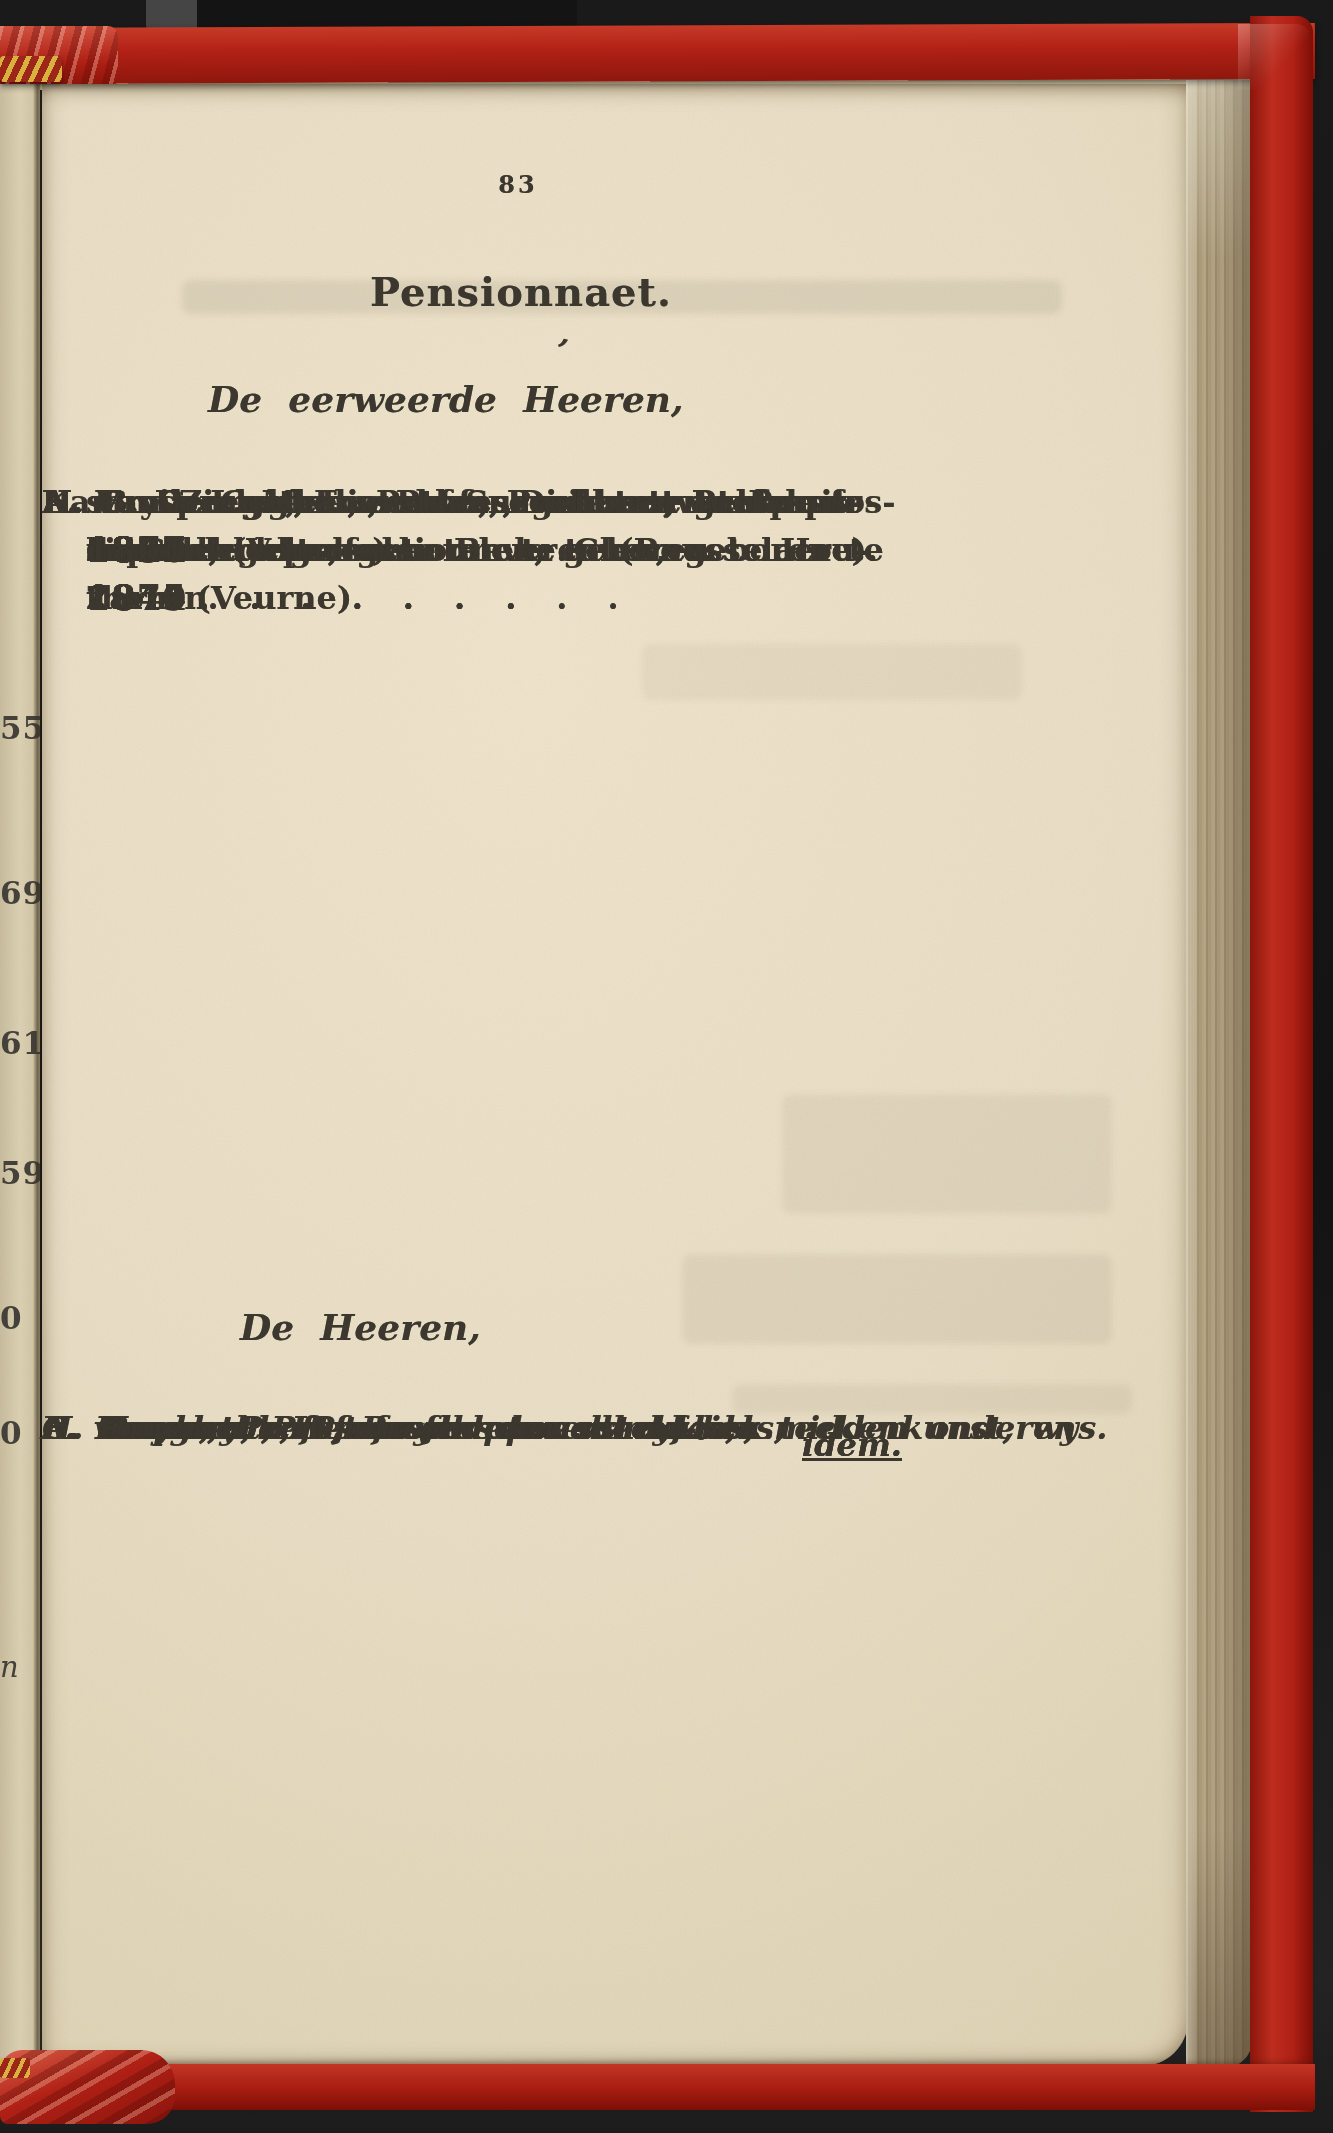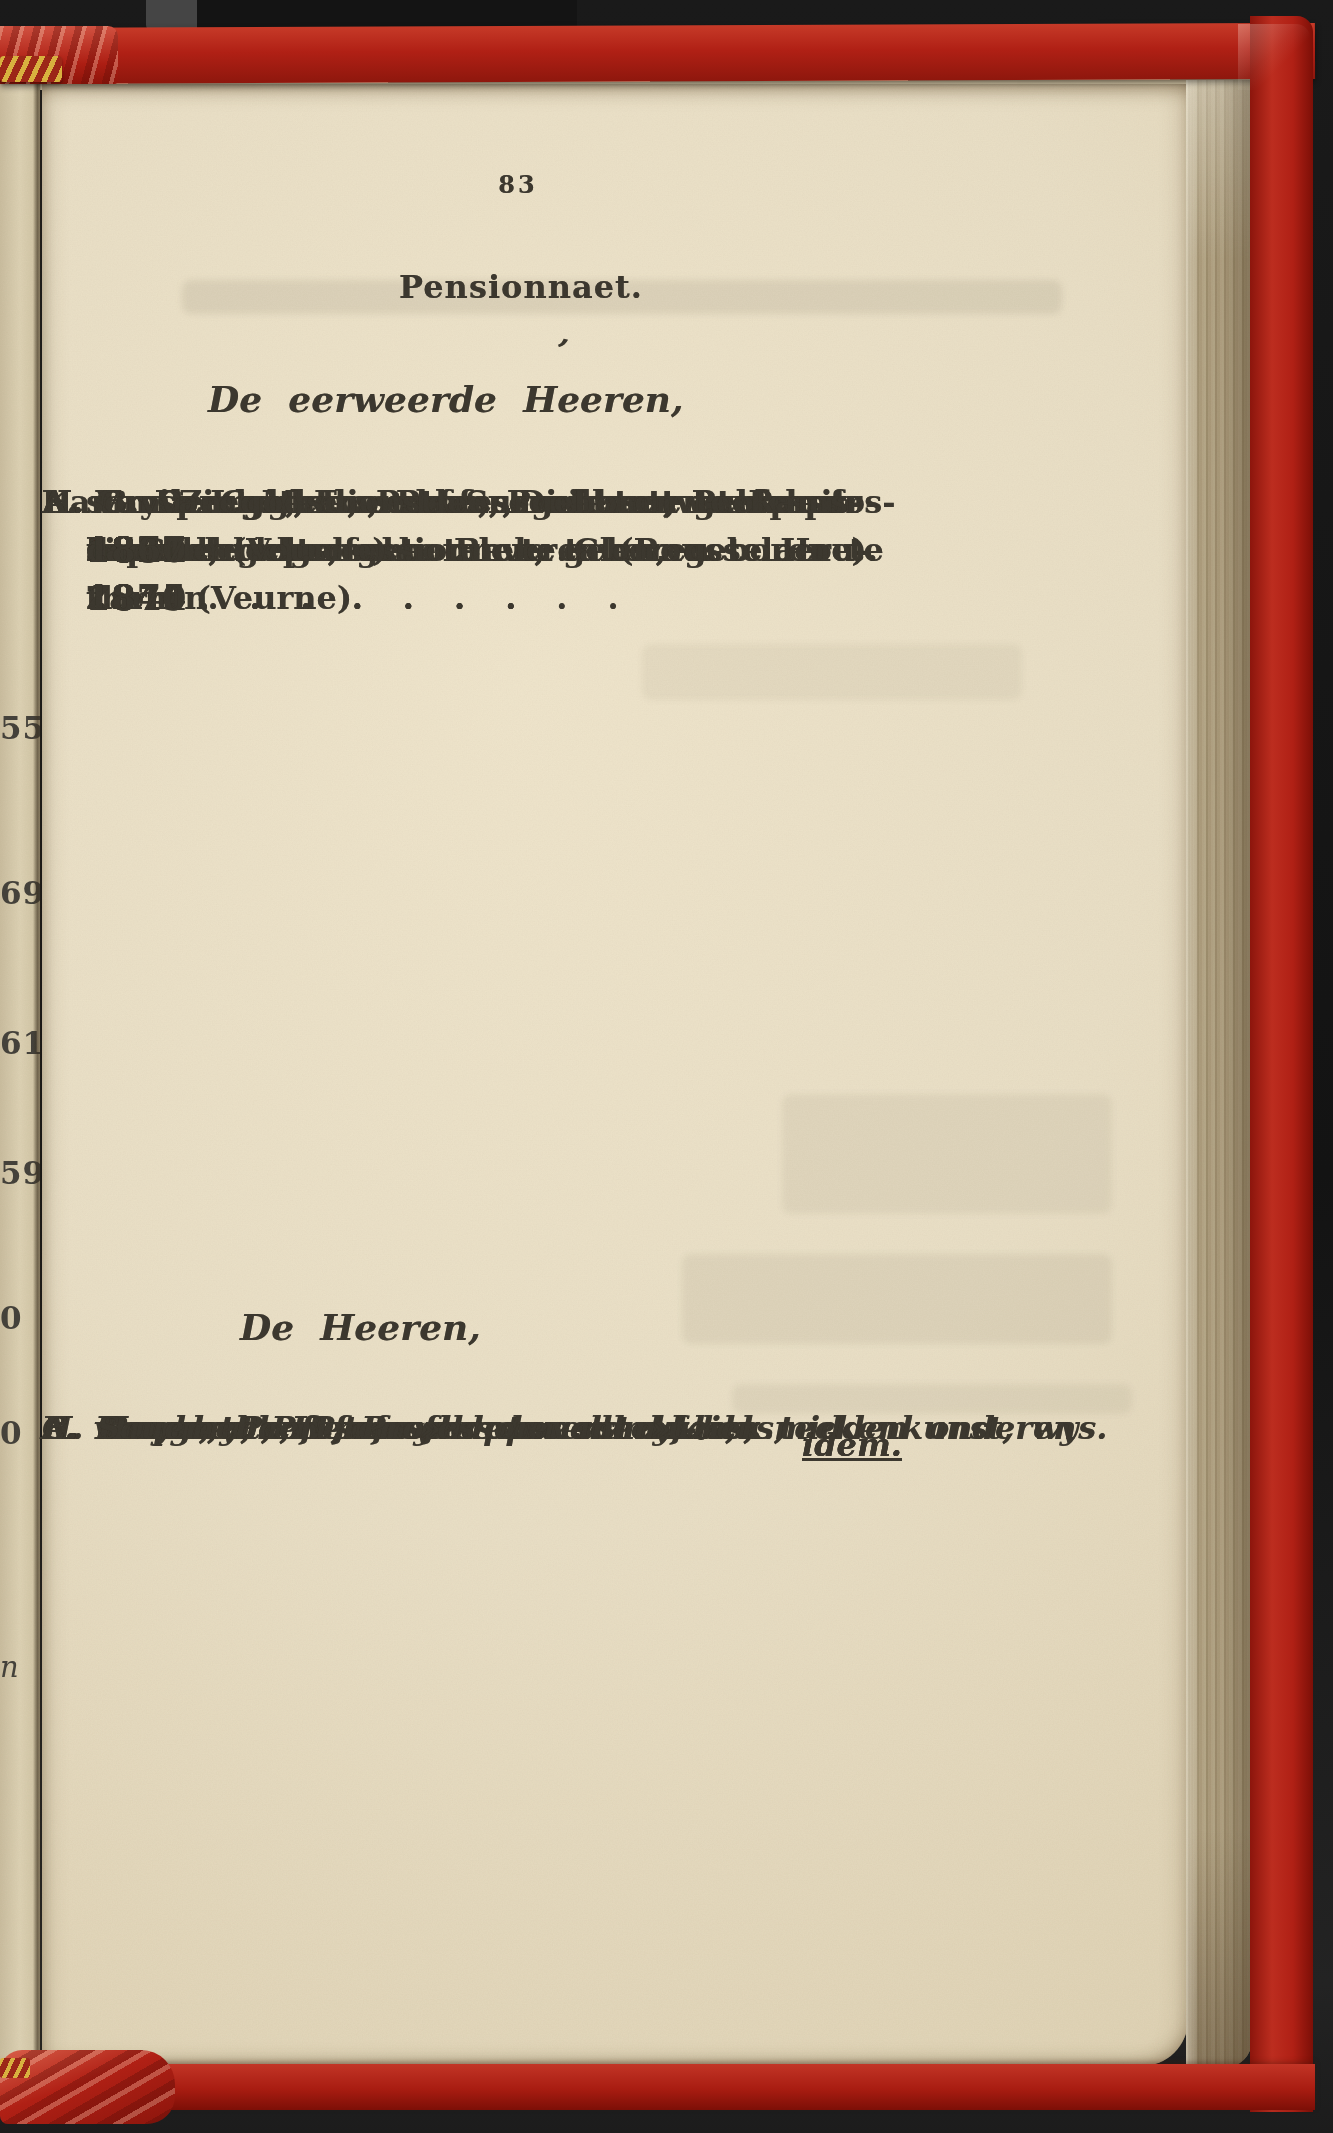--- a/index.html
+++ b/index.html
@@ -51,21 +51,21 @@
   .red-bottom-bulge .streaks{position:absolute;inset:0;border-radius:inherit;
     background:repeating-linear-gradient(150deg,rgba(255,226,200,.28) 0 5px,rgba(0,0,0,0) 5px 16px,rgba(80,10,5,.30) 16px 24px);}
   .endband-bottom{left:0;top:2058px;width:30px;height:20px;border-radius:3px;
     background:repeating-linear-gradient(115deg,#d8b13f 0 4px,#9c2718 4px 10px);}
   
   .smudge{background:rgba(116,106,82,.13);filter:blur(3px);border-radius:9px;}
   
   .content{left:42px;top:84px;width:1146px;height:1982px;font-weight:bold;
     text-shadow:0 0 0.6px rgba(52,47,38,.55);}
   .pagenum{left:0;top:86px;width:994px;text-align:center;font-size:24px;letter-spacing:3px;transform:translateX(-21px);}
-  .title{left:0;top:184px;width:994px;text-align:center;font-size:32px;letter-spacing:1px;transform:translateX(-18px);}
+  .title{left:0;top:184px;width:994px;text-align:center;font-size:40px;letter-spacing:1px;transform:translateX(-18px);}
   .ink-mark{left:514px;top:248px;font-size:32px;font-style:italic;transform:rotate(12deg);}
   .h-italic{font-style:italic;font-size:36px;word-spacing:.38em;white-space:nowrap;}
   .h1{left:158px;top:294px;margin-left:8px;}
   .h2{left:198px;top:1222px;}
   .rev-list{left:0;top:394px;width:994px;font-size:32px;line-height:48px;word-spacing:.2em;}
   .rev-list .line{position:relative;white-space:nowrap;}
   .rev-list .line.wrap{padding-left:44px;}
   .rev-list .line.final{display:flex;align-items:baseline;padding-left:44px;}
   .ftext{white-space:nowrap;}
   .leader{flex:1 1 0;min-width:0;overflow:hidden;white-space:nowrap;letter-spacing:40px;margin:0 4px 0 10px;}

